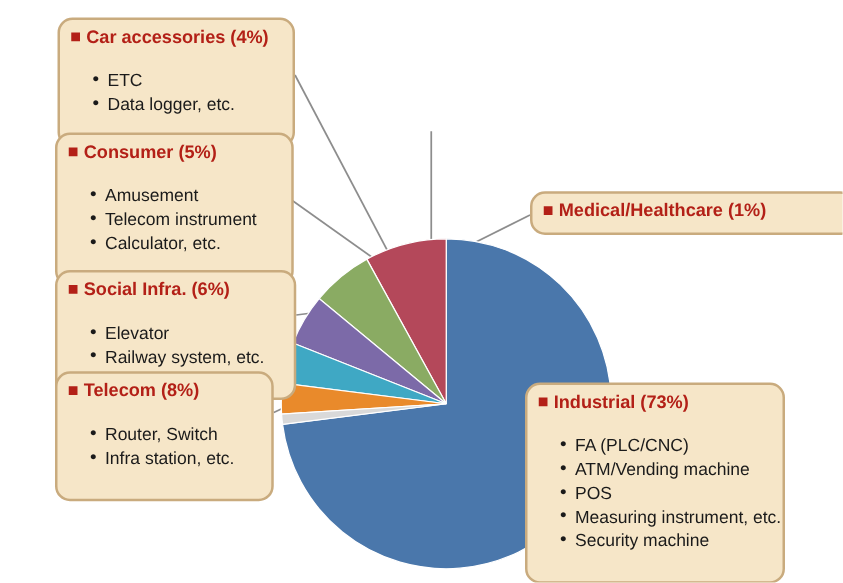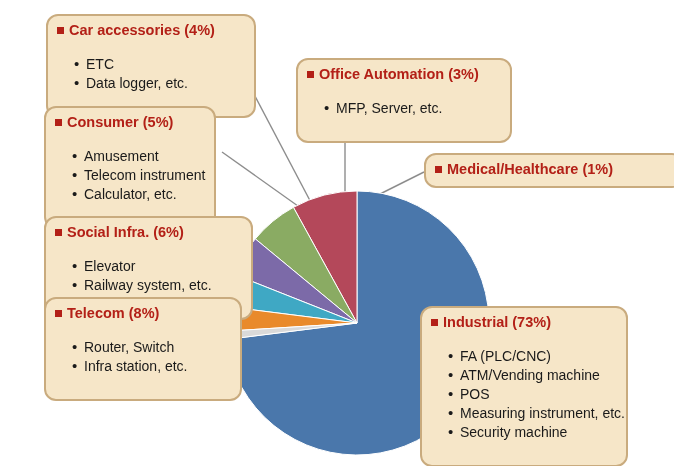--- a/index.html
+++ b/index.html
@@ -63,26 +63,26 @@
   .callout li:before {
     content: "\2022";
     position: absolute;
     left: 1px;
     top: -1px;
     font-size: 15px;
     color: #1a1a1a;
   }
 
   
-  #c-car      { left: 46px;  top: 14px;  width: 210px; }
+  #c-car      { left: 46px;  top: 14px;  width: 190px; }
   #c-office   { left: 296px; top: 58px;  width: 216px; }
   #c-medical  { left: 424px; top: 153px; width: 260px; }
-  #c-consumer { left: 44px;  top: 106px; width: 172px; }
-  #c-social   { left: 44px;  top: 216px; width: 209px; }
-  #c-telecom  { left: 44px;  top: 297px; width: 198px; }
+  #c-consumer { left: 44px;  top: 106px; width: 191px; }
+  #c-social   { left: 44px;  top: 216px; width: 193px; }
+  #c-telecom  { left: 44px;  top: 297px; width: 175px; }
   #c-industrial { left: 420px; top: 306px; width: 208px; }
 
   
   #leaders {
     position: absolute;
     left: 0; top: 0;
     width: 674px;
     height: 466px;
     z-index: 2;
   }
@@ -140,28 +140,20 @@
   <div class="callout" id="c-car">
     <div class="ctitle">
       <span class="sq"></span><span>Car accessories (4%)</span>
     </div>
     <ul>
       <li>ETC</li>
       <li>Data logger, etc.</li>
     </ul>
   </div>
 
-  <div class="callout" id="c-office">
-    <div class="ctitle">
-      <span class="sq"></span><span>Office Automation (3%)</span>
-    </div>
-    <ul>
-      <li>MFP, Server, etc.</li>
-    </ul>
-  </div>
 
   <div class="callout" id="c-medical">
     <div class="ctitle">
       <span class="sq"></span><span>Medical/Healthcare (1%)</span>
     </div>
   </div>
 
   <div class="callout" id="c-consumer">
     <div class="ctitle">
       <span class="sq"></span><span>Consumer (5%)</span>

